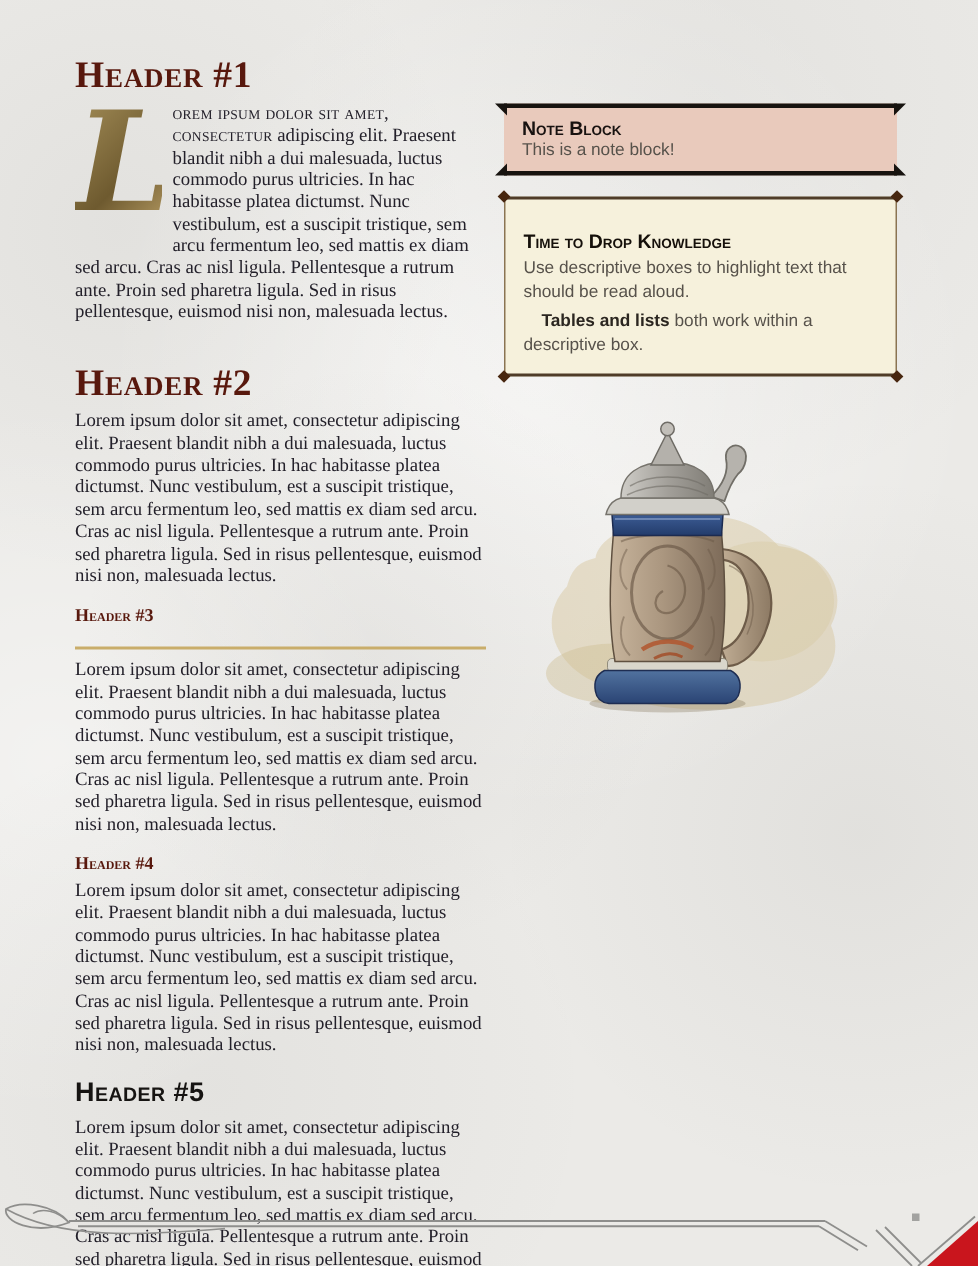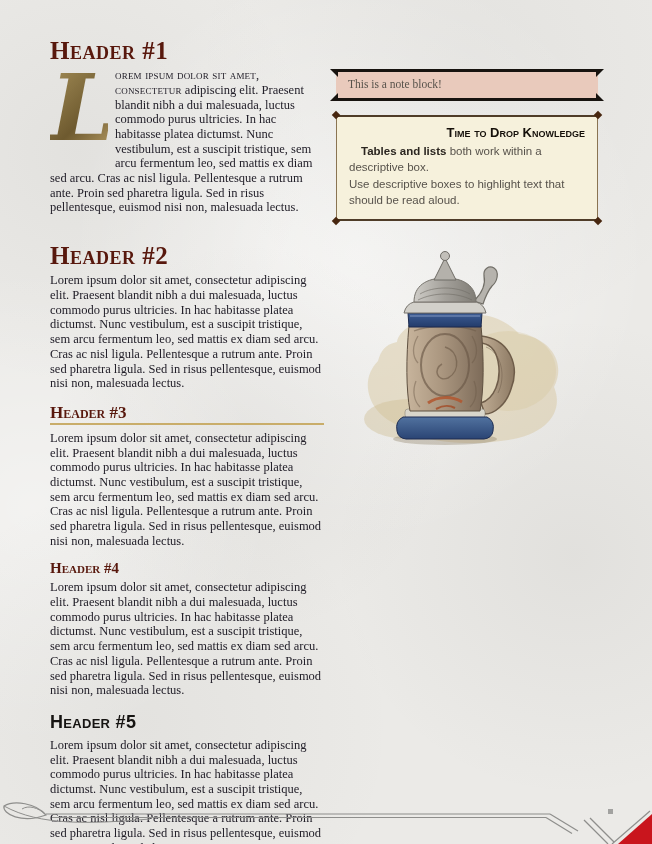--- a/index.html
+++ b/index.html
@@ -15,24 +15,24 @@
       radial-gradient(circle at 55% 30%, rgba(255,255,255,.55), transparent 42%),
       radial-gradient(circle at 5% 60%,  rgba(255,255,255,.4), transparent 30%);
     font-family:"Liberation Serif",serif;color:#23202a;
   }
   .col-left {position:absolute;left:50px;top:38px;width:274px;}
   .col-right{position:absolute;left:336px;top:56px;width:262px;}
 
   .hdr-xl{font-family:"Liberation Serif",serif;font-variant:small-caps;font-weight:700;
           font-size:25px;line-height:1.05;color:#58180d;letter-spacing:.5px;margin:0 0 4px 0;}
   .hdr-l {font-family:"Liberation Serif",serif;font-variant:small-caps;font-weight:700;
-          font-size:17px;color:#58180d;border-bottom:2px solid #c9ad6a;
-          padding-bottom:0;margin:12px 0 6px 0;}
+          font-size:12px;color:#58180d;border-bottom:2px solid #c9ad6a;
+          padding-bottom:13px;margin:12px 0 6px 0;}
   .hdr-m {font-family:"Liberation Serif",serif;font-variant:small-caps;font-weight:700;
-          font-size:15px;color:#58180d;margin:12px 0 3px 0;}
+          font-size:12px;color:#58180d;margin:12px 0 3px 0;}
   .hdr-s {font-family:"Liberation Sans",sans-serif;font-variant:small-caps;font-weight:700;
           font-size:18px;color:#161412;letter-spacing:.3px;margin:14px 0 5px 0;}
   .mt-sec{margin-top:28px;}
 
   p.body{font-size:12.5px;line-height:1.175;margin:0;text-align:left;}
   .drop{
     float:left;font-family:"DejaVu Serif",serif;font-style:italic;font-weight:700;
     font-size:92px;line-height:.82;width:58px;height:90px;margin:3px 7px 0 0;
     background:linear-gradient(135deg,#a08a55 0%,#6e5a2f 55%,#bda269 100%);
     -webkit-background-clip:text;background-clip:text;color:transparent;
@@ -42,31 +42,31 @@
   
   .note{position:relative;background:#e9cabc;border-top:3px solid #17130f;
         border-bottom:3px solid #17130f;padding:6px 12px 8px 12px;margin:13px 0 0 0;}
   .note .c{position:absolute;width:0;height:0;}
   .note .c.tl{left:-6px;top:-3px;border-right:8px solid #17130f;border-bottom:8px solid transparent;}
   .note .c.tr{right:-6px;top:-3px;border-left:8px solid #17130f;border-bottom:8px solid transparent;}
   .note .c.bl{left:-6px;bottom:-3px;border-right:8px solid #17130f;border-top:8px solid transparent;}
   .note .c.br{right:-6px;bottom:-3px;border-left:8px solid #17130f;border-top:8px solid transparent;}
   .note-title{font-family:"Liberation Sans",sans-serif;font-variant:small-caps;font-weight:700;
               font-size:13px;color:#181210;margin:0 0 1px 0;}
-  .note-text{font-family:Liberation Serif, serif;font-size:11.5px;color:#57524b;margin:0;}
+  .note-text{font-family:Liberation Sans, sans-serif;font-size:11.5px;color:#57524b;margin:0;}
 
   
   .desc{position:relative;background:#f6f1dc;border-top:2px solid #4f3c28;border-bottom:2px solid #4f3c28;
         border-left:1px solid #8a7452;border-right:1px solid #8a7452;
         padding:8px 12px 11px 12px;margin:14px 0 0 0;}
   .desc .d{position:absolute;width:6px;height:6px;background:#47260f;transform:rotate(45deg);}
   .desc .d.tl{left:-4px;top:-5px;} .desc .d.tr{right:-4px;top:-5px;}
   .desc .d.bl{left:-4px;bottom:-5px;} .desc .d.br{right:-4px;bottom:-5px;}
   .desc-title{font-family:"Liberation Sans",sans-serif;font-variant:small-caps;font-weight:700;
-              font-size:13px;color:#15100a;margin:0 0 3px 0;text-align:right;}
+              font-size:13px;color:#15100a;margin:12px 0 3px 0;}
   .desc-text{font-family:"Liberation Sans",sans-serif;font-size:11.5px;color:#57524b;
              line-height:1.42;margin:0;}
   .desc-text.indent{text-indent:12px;margin-top:2px;}
   .desc-text b{color:#2b2620;}
 
   .stein-wrap{position:relative;margin:20px 0 0 12px;width:232px;height:208px;}
 
   .footer{position:absolute;left:0;bottom:0;width:652px;height:44px;}
 </style>
 </head>
@@ -97,31 +97,32 @@
   </div>
 
   <div class="col-right">
 
 
     <div class="note">
       <span class="c tl"></span>
       <span class="c tr"></span>
       <span class="c bl"></span>
       <span class="c br"></span>
+      <div class="note-title">Note Block</div>
       <p class="note-text">This is a note block!</p>
     </div>
 
     <div class="desc">
       <span class="d tl"></span>
       <span class="d tr"></span>
       <span class="d bl"></span>
       <span class="d br"></span>
       <div class="desc-title">Time to Drop Knowledge</div>
+      <p class="desc-text">Use descriptive boxes to highlight text that should be read aloud.</p>
       <p class="desc-text indent"><b>Tables and lists</b><span> both work within a descriptive box.</span></p>
-      <p class="desc-text">Use descriptive boxes to highlight text that should be read aloud.</p>
     </div>
 
     <div class="stein-wrap">
       <svg width="232" height="208" viewBox="0 0 232 208">
         <defs>
           <linearGradient id="gBody" x1="0" y1="0" x2="1" y2="0">
             <stop offset="0" stop-color="#c7b49c"></stop>
               <stop offset="0.45" stop-color="#ab9780"></stop>
             <stop offset="1" stop-color="#7d6b59"></stop>
           </linearGradient>

